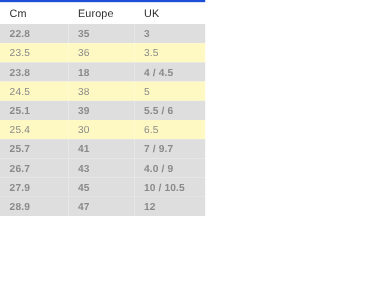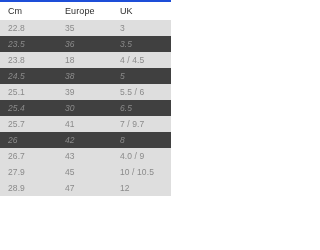--- a/index.html
+++ b/index.html
@@ -47,22 +47,22 @@
     text-align: left;
     color: #8a8a8a;
     font-size: 8.5px;
     padding: 3px 0 3px 8px;
     height: 16px;
     box-sizing: border-box;
     vertical-align: middle;
     white-space: nowrap;
     letter-spacing: 0.1px;
   }
-  tbody tr.row-odd  { background: #dedede; }
-  tbody tr.row-even { background: #404040; font-style: italic; }
+  tbody tr.row-odd  { background: #dedede; font-weight: bold; }
+  tbody tr.row-even { background: #fef9c3; }
 </style>
 </head>
 <body>
 
 <div class="size-chart">
   <table class="size-table">
     <colgroup>
       <col class="col-cm">
       <col class="col-europe">
       <col class="col-uk">
@@ -103,25 +103,20 @@
       <tr class="row-even">
         <td>25.4</td>
         <td>30</td>
         <td>6.5</td>
       </tr>
       <tr class="row-odd">
         <td>25.7</td>
         <td>41</td>
         <td>7 / 9.7</td>
       </tr>
-      <tr class="row-even">
-        <td>26</td>
-        <td>42</td>
-        <td>8</td>
-      </tr>
       <tr class="row-odd">
         <td>26.7</td>
         <td>43</td>
         <td>4.0 / 9</td>
       </tr>
       <tr class="row-odd">
         <td>27.9</td>
         <td>45</td>
         <td>10 / 10.5</td>
       </tr>

